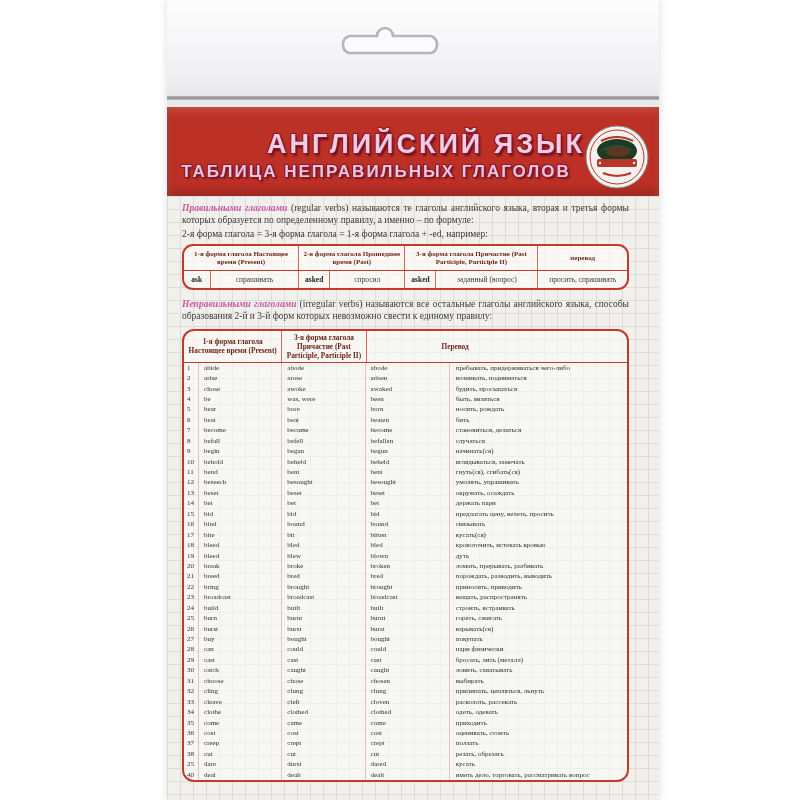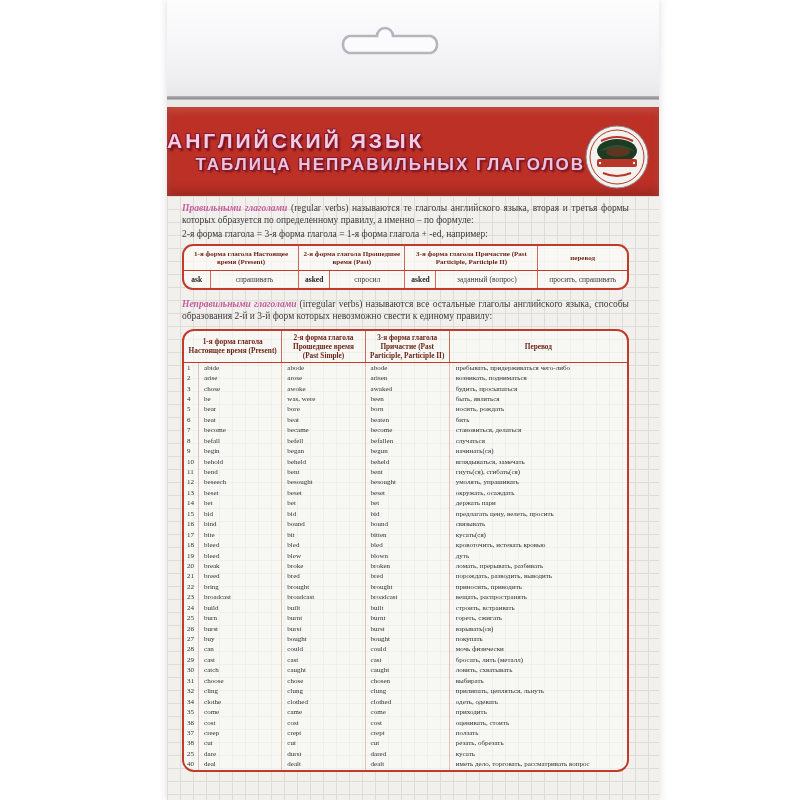--- a/index.html
+++ b/index.html
@@ -10,25 +10,25 @@
   
   .sleeve{position:absolute;top:0;left:0;right:0;height:96px;
           background:linear-gradient(180deg,#fdfdfd 0%,#f7f7f9 40%,#eeeef1 85%,#e7e7ea 100%);}
   .sleeve-line{position:absolute;top:96px;left:0;right:0;height:4px;
           background:linear-gradient(180deg,#b7b7bb,#8f8f95 60%,#c9c9cd);}
   .sleeve-gap{position:absolute;top:100px;left:0;right:0;height:7px;background:#e9e9e5;}
   .euroslot{position:absolute;left:158px;top:24px;}
   
   .red-header{position:absolute;top:107px;left:0;right:0;height:89px;background:#bd3026;
           box-shadow:inset 0 4px 8px rgba(255,255,255,.15), inset 0 -6px 10px rgba(0,0,0,.18);}
-  .title1{margin-top:22px;text-align:left;padding-right:74px;
-          font-family:"Liberation Sans", sans-serif;font-weight:bold;font-size:21px;letter-spacing:3px;
+  .title1{margin-top:22px;text-align:right;padding-right:74px;
+          font-family:"Liberation Sans", sans-serif;font-weight:bold;font-size:27px;letter-spacing:3px;
           color:#f2cce4;
           text-shadow:1px 1px 0 #8c1a2e,-1px -1px 0 #8c1a2e,1px -1px 0 #8c1a2e,-1px 1px 0 #8c1a2e,2px 3px 2px rgba(70,0,12,.65);}
-  .title2{margin-top:2px;text-align:right;padding-right:74px;
+  .title2{margin-top:2px;text-align:center;padding-right:74px;
           font-family:"Liberation Sans", sans-serif;font-weight:bold;font-size:17px;letter-spacing:2px;
           color:#e9c4de;
           text-shadow:1px 1px 0 #8c1a2e,-1px -1px 0 #8c1a2e,1px -1px 0 #8c1a2e,-1px 1px 0 #8c1a2e,2px 2px 2px rgba(70,0,12,.65);}
   .logo{position:absolute;right:10px;top:18px;width:64px;height:64px;}
   
   .content{position:absolute;top:196px;left:0;right:0;height:604px;
            background-color:#f1f0ec;
            background-image:linear-gradient(#dddcd6 1px,transparent 1px),
                             linear-gradient(90deg,#dddcd6 1px,transparent 1px);
            background-size:13px 13px;
@@ -120,21 +120,20 @@
         </div>
       </div>
 
       <div class="para" style="margin-top:8px;">
         <span class="lead">Неправильными глаголами</span><span> (irregular verbs) называются все остальные глаголы английского языка, способы образования 2-й и 3-й форм которых невозможно свести к единому правилу:</span>
       </div>
 
       <div class="main-table">
         <div class="mt-head">
           <div class="cell bR w-h1">1-я форма глагола Настоящее время (Present)</div>
-          <div class="cell bR w-h2">2-я форма глагола Прошедшее время (Past Simple)</div>
           <div class="cell bR w-h3">3-я форма глагола Причастие (Past Participle, Participle II)</div>
           <div class="cell w-h4">Перевод</div>
         </div>
         <div>
             <div class="mt-row">
     <div class="cell c-num">1</div>
     <div class="cell c-f1">abide</div>
     <div class="cell c-f2">abode</div>
     <div class="cell c-f3">abode</div>
     <div class="cell c-ru">пребывать, придерживаться чего-либо</div>
@@ -319,21 +318,21 @@
     <div class="cell c-f1">buy</div>
     <div class="cell c-f2">bought</div>
     <div class="cell c-f3">bought</div>
     <div class="cell c-ru">покупать</div>
   </div>
             <div class="mt-row">
     <div class="cell c-num">28</div>
     <div class="cell c-f1">can</div>
     <div class="cell c-f2">could</div>
     <div class="cell c-f3">could</div>
-    <div class="cell c-ru">мочь физически</div>
+    <div class="cell c-ru">пари физически</div>
   </div>
             <div class="mt-row">
     <div class="cell c-num">29</div>
     <div class="cell c-f1">cast</div>
     <div class="cell c-f2">cast</div>
     <div class="cell c-f3">cast</div>
     <div class="cell c-ru">бросать, лить (металл)</div>
   </div>
             <div class="mt-row">
     <div class="cell c-num">30</div>
@@ -350,20 +349,27 @@
     <div class="cell c-ru">выбирать</div>
   </div>
             <div class="mt-row">
     <div class="cell c-num">32</div>
     <div class="cell c-f1">cling</div>
     <div class="cell c-f2">clung</div>
     <div class="cell c-f3">clung</div>
     <div class="cell c-ru">прилипать, цепляться, льнуть</div>
   </div>
             <div class="mt-row">
+    <div class="cell c-num">33</div>
+    <div class="cell c-f1">cleave</div>
+    <div class="cell c-f2">cleft</div>
+    <div class="cell c-f3">cloven</div>
+    <div class="cell c-ru">расколоть, рассекать</div>
+  </div>
+            <div class="mt-row">
     <div class="cell c-num">34</div>
     <div class="cell c-f1">clothe</div>
     <div class="cell c-f2">clothed</div>
     <div class="cell c-f3">clothed</div>
     <div class="cell c-ru">одеть, одевать</div>
   </div>
             <div class="mt-row">
     <div class="cell c-num">35</div>
     <div class="cell c-f1">come</div>
     <div class="cell c-f2">came</div>

